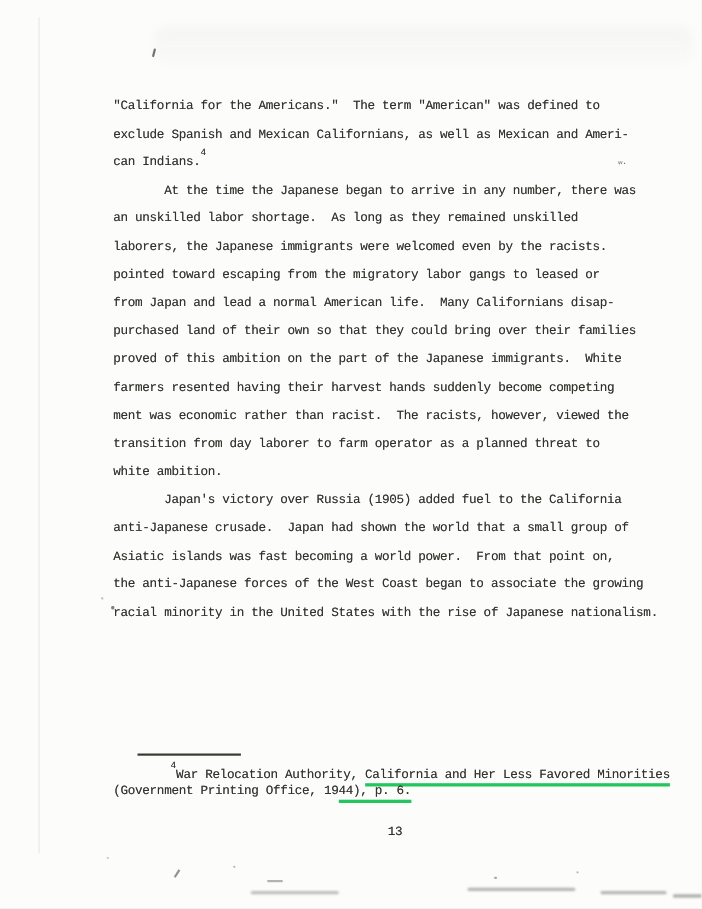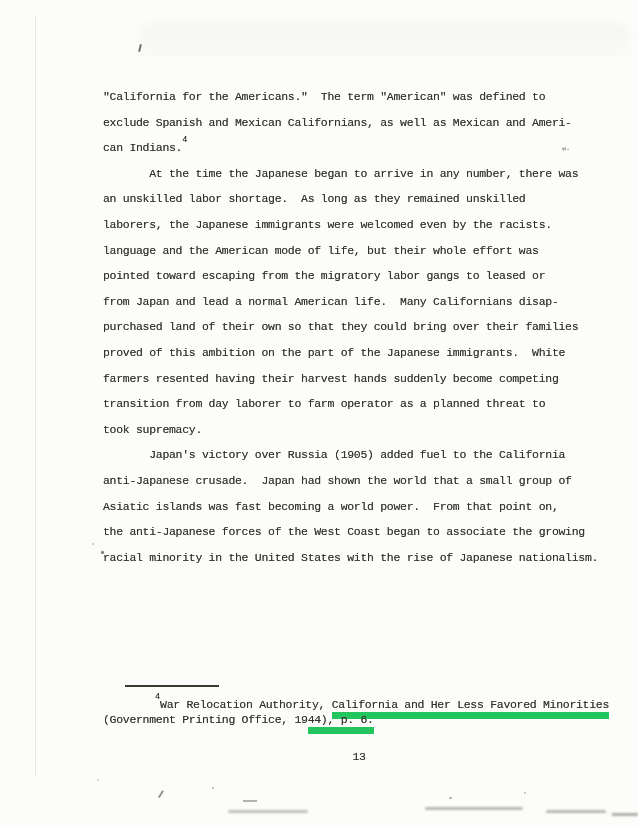--- a/index.html
+++ b/index.html
@@ -73,21 +73,21 @@
     font-size: 11.5px;
     letter-spacing: -0.3px;
     text-shadow: 0 0 0.5px rgba(45,43,38,0.55);
   }
   .footnote .fn-line {
     line-height: 15px;
     white-space: pre;
   }
   .fn-line-1 { padding-left: 52px; }
   .u {
-    border-bottom: 7px solid #22c55e;
+    border-bottom: 3px solid #22c55e;
     padding-bottom: 0.5px;
     text-align: right;
   }
   .page-number {
     position: absolute;
     left: 103px;
     top: 750px;
     width: 512px;
     text-align: center;
     font-size: 11.5px;
@@ -140,28 +140,28 @@
   <div class="top-smudge artifact"></div>
 
   <div class="body-text">
     <div>
         <div class="line"><span>"California for the Americans."  The term "American" was defined to</span></div>
         <div class="line"><span>exclude Spanish and Mexican Californians, as well as Mexican and Ameri-</span></div>
         <div class="line"><span>can Indians.</span><sup>4</sup></div>
         <div class="line"><span>       At the time the Japanese began to arrive in any number, there was</span></div>
         <div class="line"><span>an unskilled labor shortage.  As long as they remained unskilled</span></div>
         <div class="line"><span>laborers, the Japanese immigrants were welcomed even by the racists.</span></div>
-        <div class="line"><span>language and the American mode of life, but their whole effort was</span></div>
         <div class="line"><span>pointed toward escaping from the migratory labor gangs to leased or</span></div>
         <div class="line"><span>from Japan and lead a normal American life.  Many Californians disap-</span></div>
         <div class="line"><span>purchased land of their own so that they could bring over their families</span></div>
         <div class="line"><span>proved of this ambition on the part of the Japanese immigrants.  White</span></div>
         <div class="line"><span>farmers resented having their harvest hands suddenly become competing</span></div>
+        <div class="line"><span>ment was economic rather than racist.  The racists, however, viewed the</span></div>
         <div class="line"><span>transition from day laborer to farm operator as a planned threat to</span></div>
-        <div class="line"><span>took supremacy.</span></div>
+        <div class="line"><span>white ambition.</span></div>
         <div class="line"><span>       Japan's victory over Russia (1905) added fuel to the California</span></div>
         <div class="line"><span>anti-Japanese crusade.  Japan had shown the world that a small group of</span></div>
         <div class="line"><span>Asiatic islands was fast becoming a world power.  From that point on,</span></div>
         <div class="line"><span>the anti-Japanese forces of the West Coast began to associate the growing</span></div>
         <div class="line"><span>racial minority in the United States with the rise of Japanese nationalism.</span></div>
       </div>
   </div>
 
   <div class="footnote-rule"></div>
 

